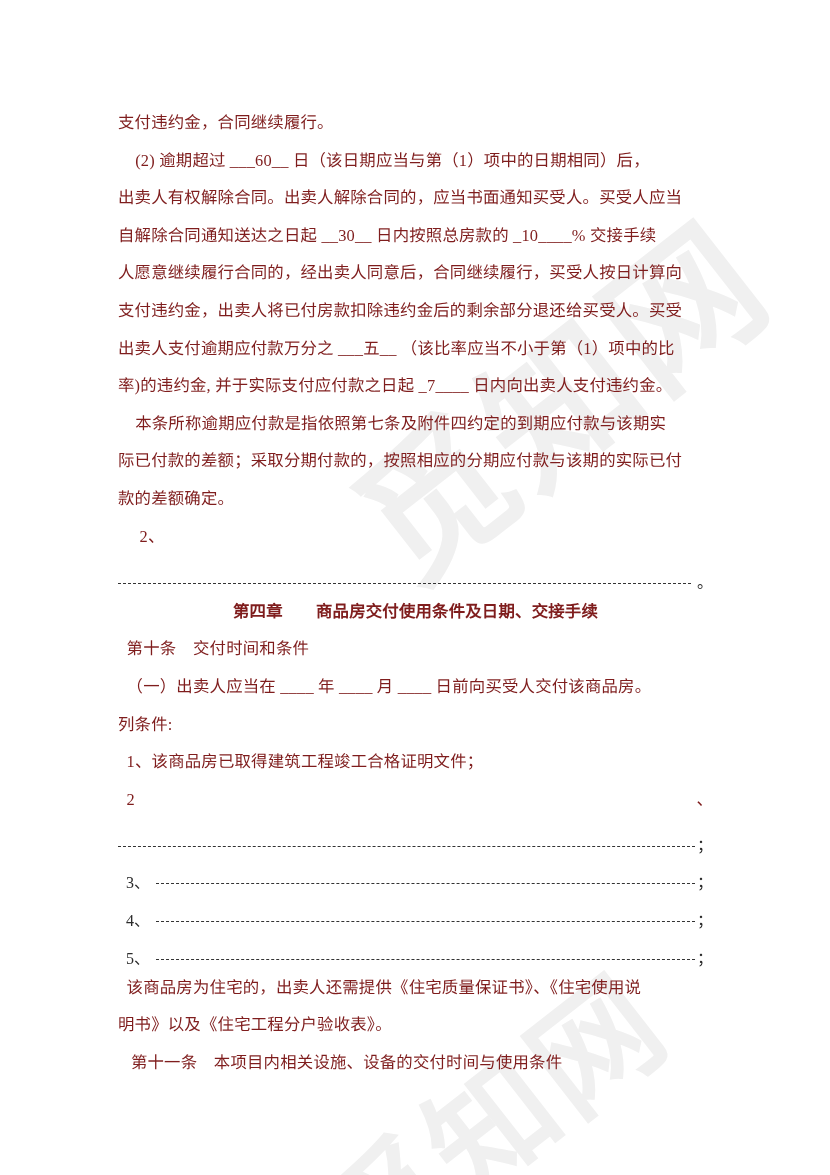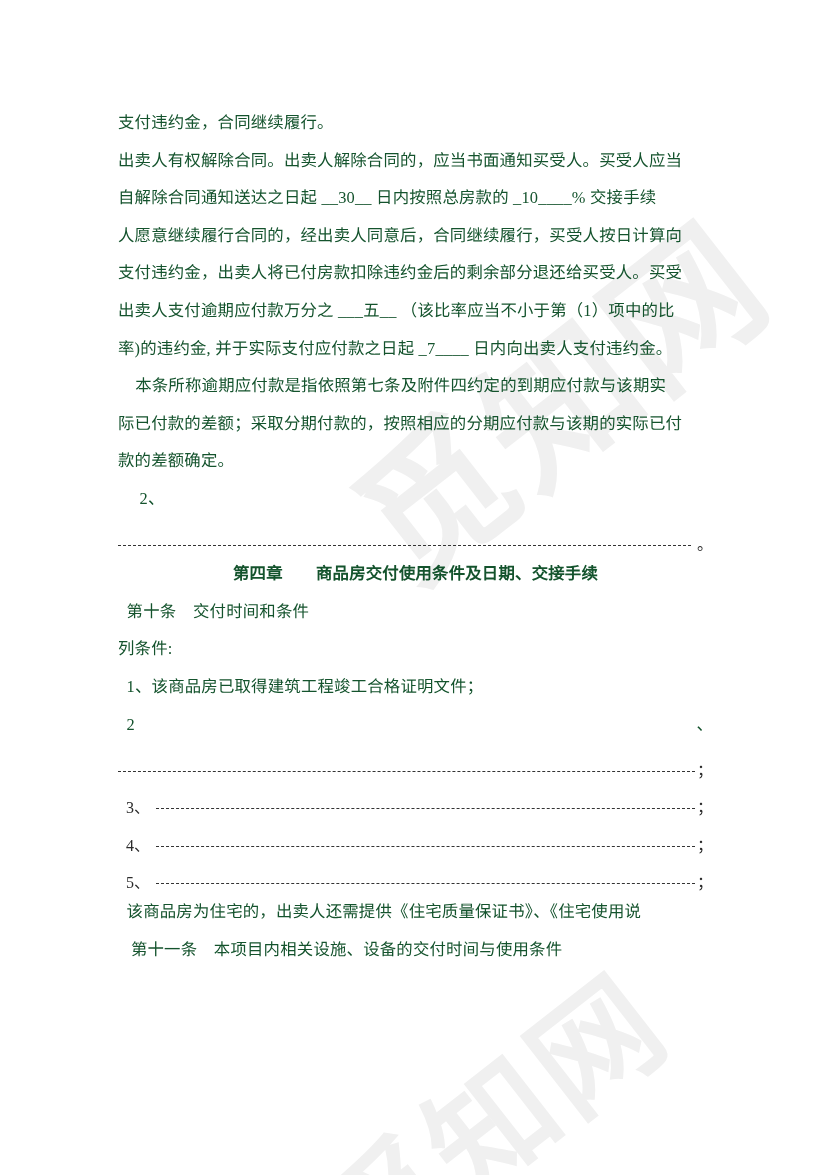--- a/index.html
+++ b/index.html
@@ -56,21 +56,21 @@
     width: 595px;
     z-index: 2;
   }
 
   .line {
     font-size: 16.4px;
     line-height: 37.6px;
     height: 37.6px;
     white-space: pre;
     letter-spacing: 0.2px;
-    color: #14532d;
+    color: #7f1d1d;
   }
 
   .center {
     text-align: center;
     white-space: pre;
     font-weight: bold;
   }
 
   
   .split {
@@ -105,37 +105,39 @@
 <body>
 
 <div id="page">
 
   <div class="watermark wm-mid">觅知网</div>
 
   <div class="watermark wm-bottom">觅知网</div>
 
   <div id="content">
       <div class="line">支付违约金，合同继续履行。</div>
+      <div class="line">    (2) 逾期超过 ___60__ 日（该日期应当与第（1）项中的日期相同）后，</div>
       <div class="line">出卖人有权解除合同。出卖人解除合同的，应当书面通知买受人。买受人应当</div>
       <div class="line">自解除合同通知送达之日起 __30__ 日内按照总房款的 _10____% 交接手续</div>
       <div class="line">人愿意继续履行合同的，经出卖人同意后，合同继续履行，买受人按日计算向</div>
       <div class="line">支付违约金，出卖人将已付房款扣除违约金后的剩余部分退还给买受人。买受</div>
       <div class="line">出卖人支付逾期应付款万分之 ___五__ （该比率应当不小于第（1）项中的比</div>
       <div class="line">率)的违约金, 并于实际支付应付款之日起 _7____ 日内向出卖人支付违约金。</div>
       <div class="line">    本条所称逾期应付款是指依照第七条及附件四约定的到期应付款与该期实</div>
       <div class="line">际已付款的差额；采取分期付款的，按照相应的分期应付款与该期的实际已付</div>
       <div class="line">款的差额确定。</div>
       <div class="line">     2、</div>
       <div class="rule-row">
         <span class="lead"></span>
         <span class="dash"></span>
         <span class="tail"> 。</span>
       </div>
       <div class="line center">第四章　　商品房交付使用条件及日期、交接手续</div>
       <div class="line">  第十条　交付时间和条件</div>
+      <div class="line">  （一）出卖人应当在 ____ 年 ____ 月 ____ 日前向买受人交付该商品房。</div>
       <div class="line">列条件:</div>
       <div class="line">  1、该商品房已取得建筑工程竣工合格证明文件；</div>
       <div class="line split"><span class="seg-left">  2</span><span class="seg-right">、</span></div>
       <div class="rule-row">
         <span class="lead"></span>
         <span class="dash"></span>
         <span class="tail">；</span>
       </div>
       <div class="rule-row gap-lead">
         <span class="lead">  3、</span>
@@ -146,16 +148,17 @@
         <span class="lead">  4、</span>
         <span class="dash"></span>
         <span class="tail">；</span>
       </div>
       <div class="rule-row gap-lead">
         <span class="lead">  5、</span>
         <span class="dash"></span>
         <span class="tail">；</span>
       </div>
       <div class="line">  该商品房为住宅的，出卖人还需提供《住宅质量保证书》、《住宅使用说</div>
+      <div class="line">明书》以及《住宅工程分户验收表》。</div>
       <div class="line">   第十一条　本项目内相关设施、设备的交付时间与使用条件</div>
     </div>
 
 </div>
 
 </body></html>

